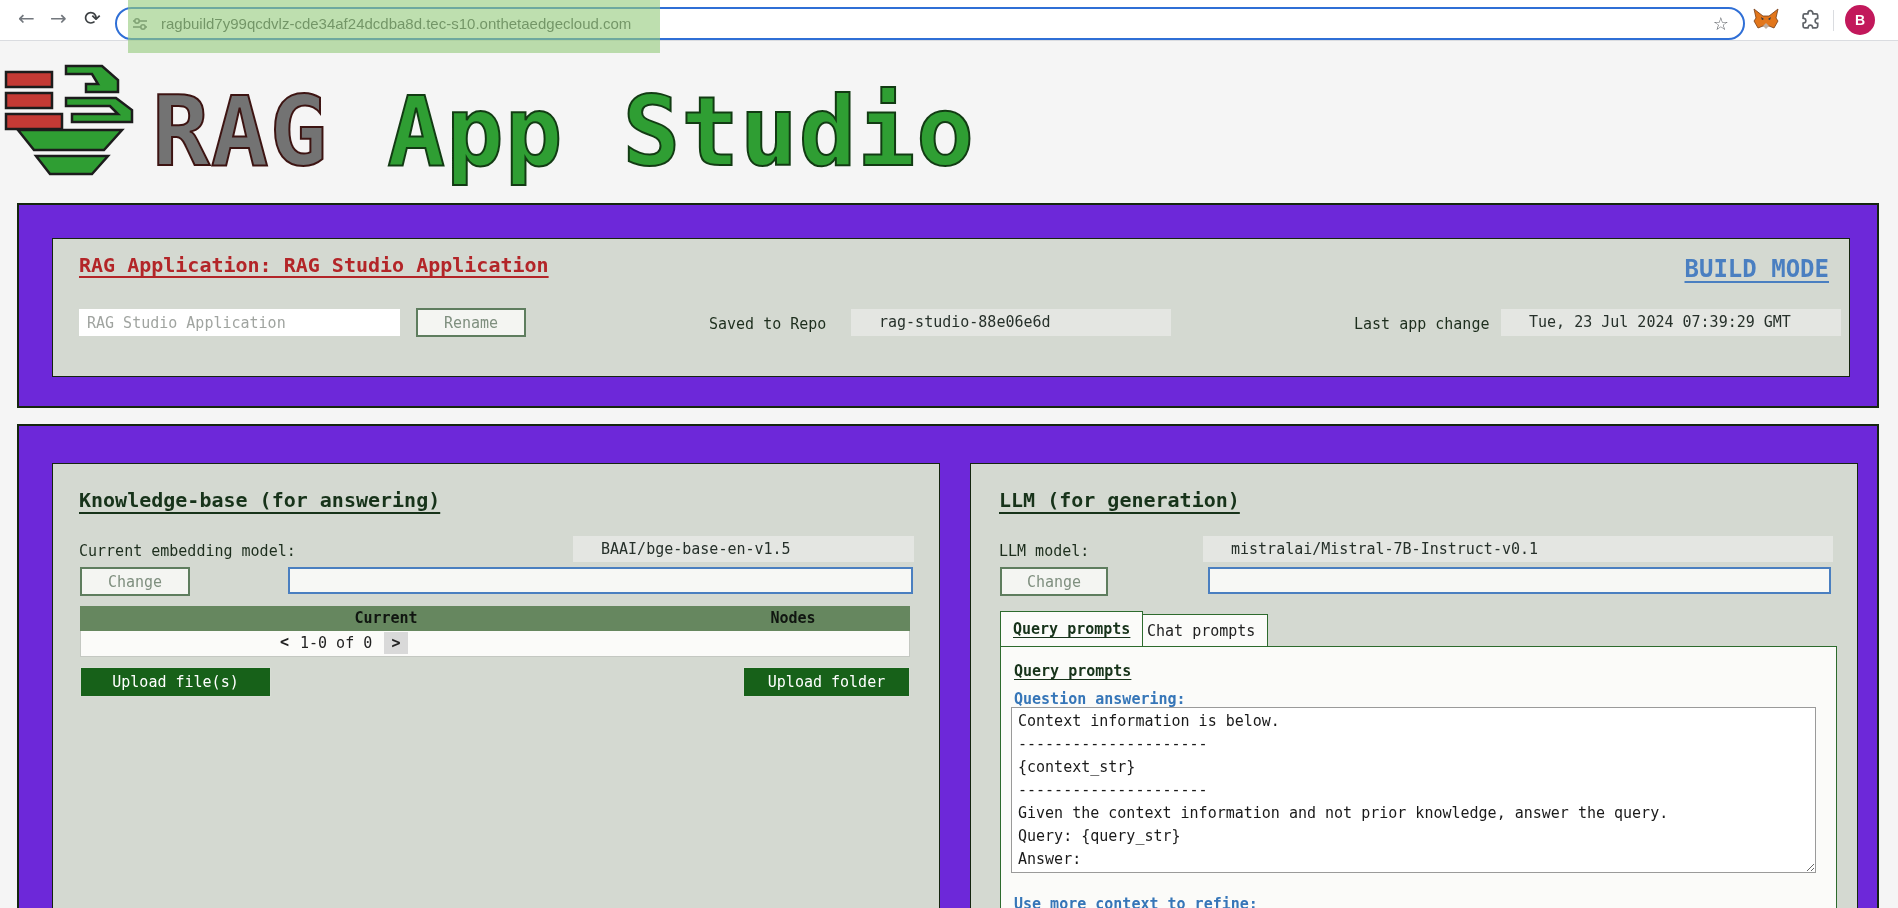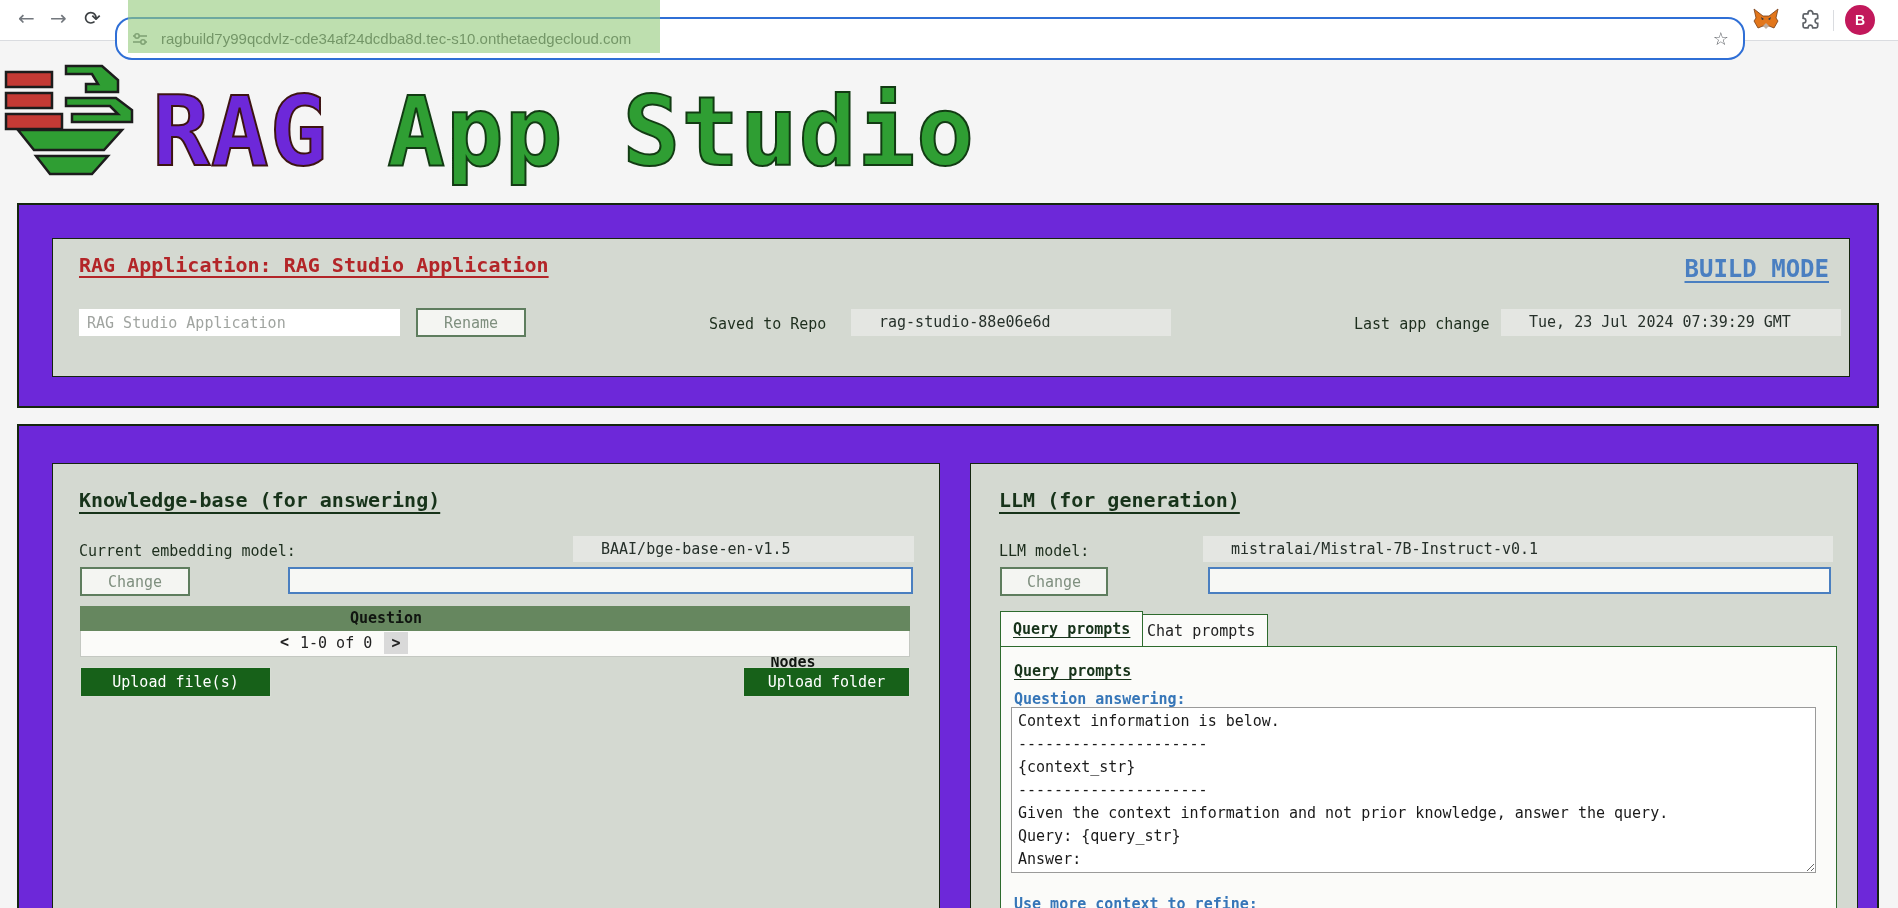--- a/index.html
+++ b/index.html
@@ -2,32 +2,32 @@
 <html><head>
 <meta charset="utf-8">
 <style>
   * { margin:0; padding:0; box-sizing:border-box; }
   body { background:#e9e9e9; font-family:"DejaVu Sans Mono", monospace; }
   .screen { position:relative; width:1898px; height:908px; background:#f5f5f5; overflow:hidden; }
 
   
   .toolbar { position:absolute; left:0; top:0; width:1898px; height:41px; background:#ffffff; border-bottom:1px solid #dadce0; z-index:2; }
   .nav-ico { position:absolute; top:6px; font-size:20px; color:#73787e; font-family:"DejaVu Sans", sans-serif; cursor:pointer; }
-  .urlbar { position:absolute; left:115px; top:17px; width:1630px; height:43px; background:#ffffff; border:2px solid #2f6fd6; border-radius:17px; display:flex; align-items:center; }
+  .urlbar { position:absolute; left:115px; top:7px; width:1630px; height:33px; background:#ffffff; border:2px solid #2f6fd6; border-radius:17px; display:flex; align-items:center; }
   .url-text { margin-left:12px; font-family:"Liberation Sans", sans-serif; font-size:15px; color:#3c4043; }
   .star { margin-left:auto; margin-right:14px; font-size:18px; color:#5f6368; font-family:"DejaVu Sans", sans-serif; cursor:pointer; }
   .avatar { position:absolute; left:1845px; top:5px; width:30px; height:30px; border-radius:50%; background:#c2185b; color:#fff; font-size:14px; font-weight:bold; display:flex; align-items:center; justify-content:center; font-family:"Liberation Sans", sans-serif; cursor:pointer; }
   .vsep { position:absolute; left:1833px; top:10px; width:1px; height:21px; background:#dadce0; }
   .green-overlay { position:absolute; left:128px; top:0; width:532px; height:53px; background:rgba(150,204,126,0.62); z-index:3; pointer-events:none; }
 
   
   .logo-row { position:absolute; left:0; top:42px; width:1898px; height:161px; background:#f5f5f5; }
   .logo-svg { position:absolute; left:2px; top:18px; }
   .logo-text { position:absolute; left:152px; top:40px; font-size:96px; font-weight:bold; line-height:1.05; letter-spacing:1px; white-space:nowrap; }
-  .logo-red { color:#6d28d9; -webkit-text-stroke:2px #3d1412; }
+  .logo-red { color:#737373; -webkit-text-stroke:2px #3d1412; }
   .logo-green { color:#2f9e33; -webkit-text-stroke:2px #123b13; }
 
   
   .panel { position:absolute; left:17px; width:1862px; background:#6d28d9; border:2px solid #15260f; }
   .panel-top { top:203px; height:205px; }
   .panel-main { top:424px; height:520px; }
   .card { position:absolute; background:#d4d9d1; border:1px solid #15260f; }
   .card-top { left:33px; top:33px; width:1798px; height:139px; }
   .card-kb  { left:33px; top:37px; width:888px; height:560px; }
   .card-llm { left:951px; top:37px; width:888px; height:560px; }
@@ -132,22 +132,22 @@
     <div class="card card-kb">
       <h2 class="h-grn" style="left:26px; top:24px;">Knowledge-base (for answering)</h2>
 
       <span class="lbl" style="left:26px; top:78px;">Current embedding model:</span>
       <span class="val-field" style="left:520px; top:72px; width:341px; height:26px; line-height:26px; ">BAAI/bge-base-en-v1.5</span>
 
       <button class="btn-outline" style="left:27px; top:103px; width:110px;">Change</button>
       <input class="blue-input" style="left: 235px; top: 103px; width: 625px;">
 
       <div class="tbl-head">
-        <span style="left:306px;">Question</span>
-        <span style="left:713px;margin-top:44px;">Nodes</span>
+        <span style="left:306px;">Current</span>
+        <span style="left:713px;">Nodes</span>
       </div>
       <div class="tbl-pag">
         <span class="pag-prev">&lt;</span>
         <span class="pag-range">1-0 of 0</span>
         <span class="pag-next">&gt;</span>
       </div>
 
       <button class="btn-green" style="left:27px; top:203px; width:191px;">Upload file(s)</button>
       <button class="btn-green" style="left:690px; top:203px; width:167px;">Upload folder</button>
     </div>

